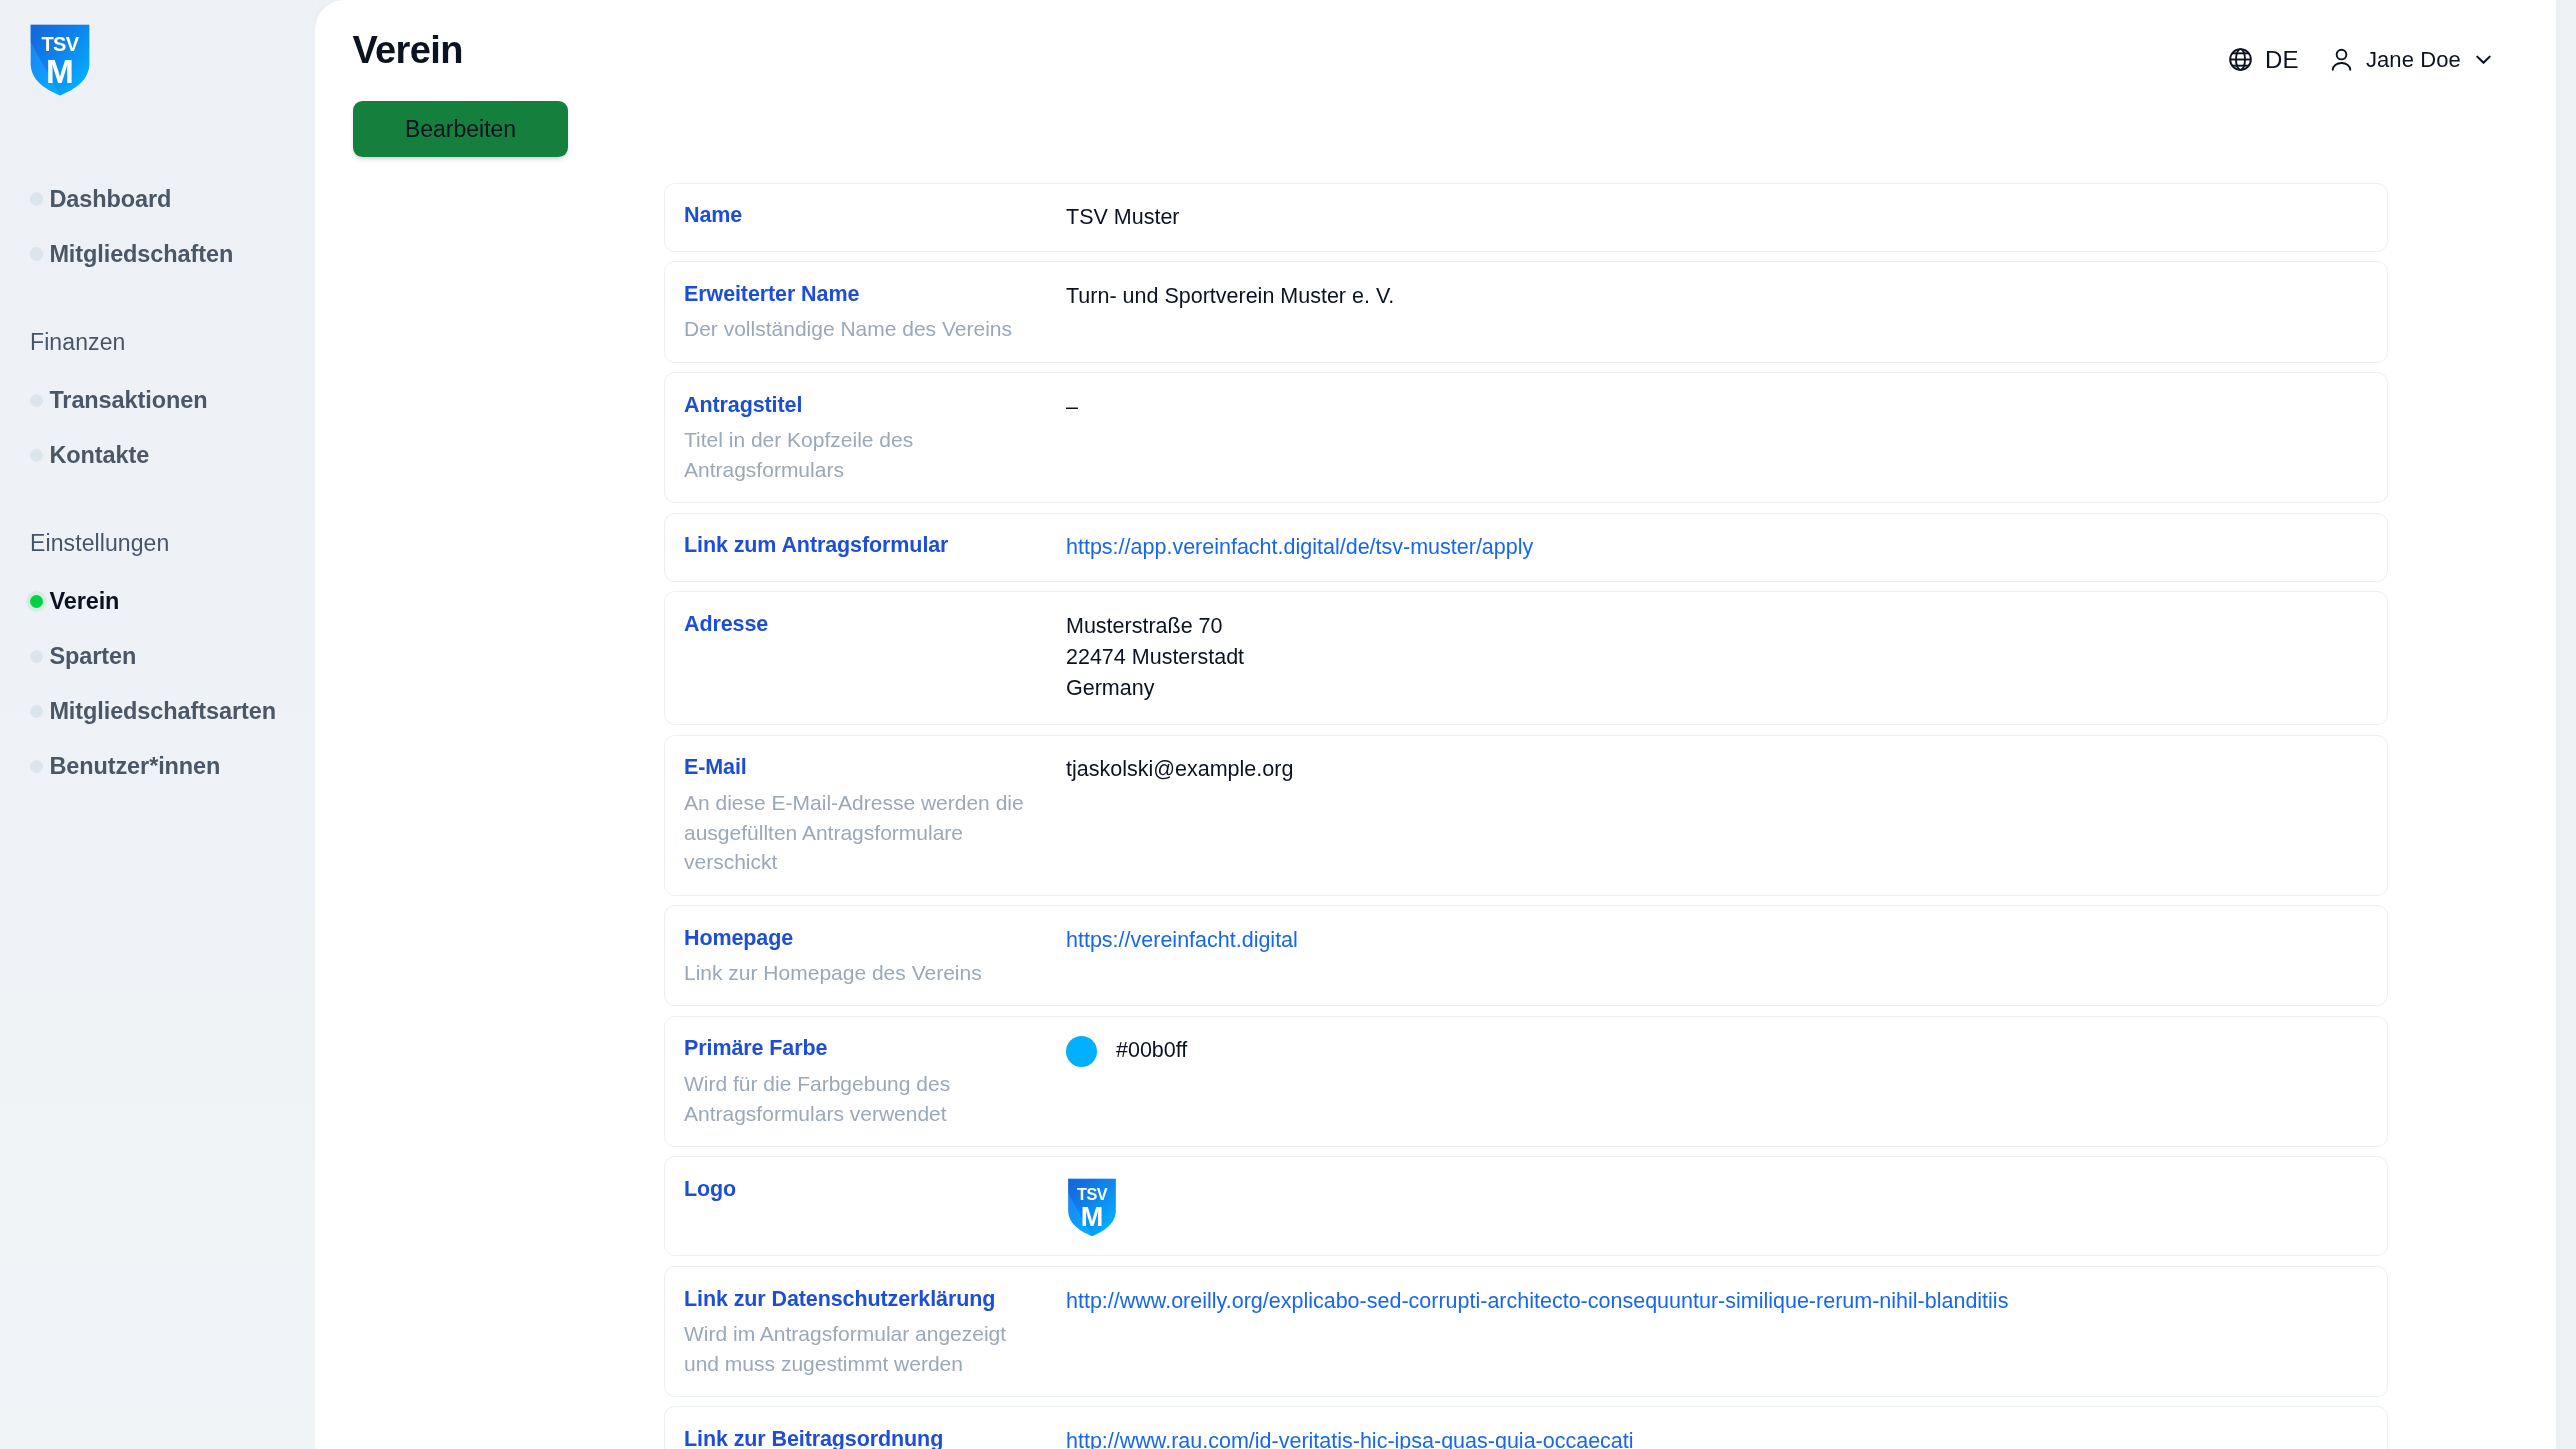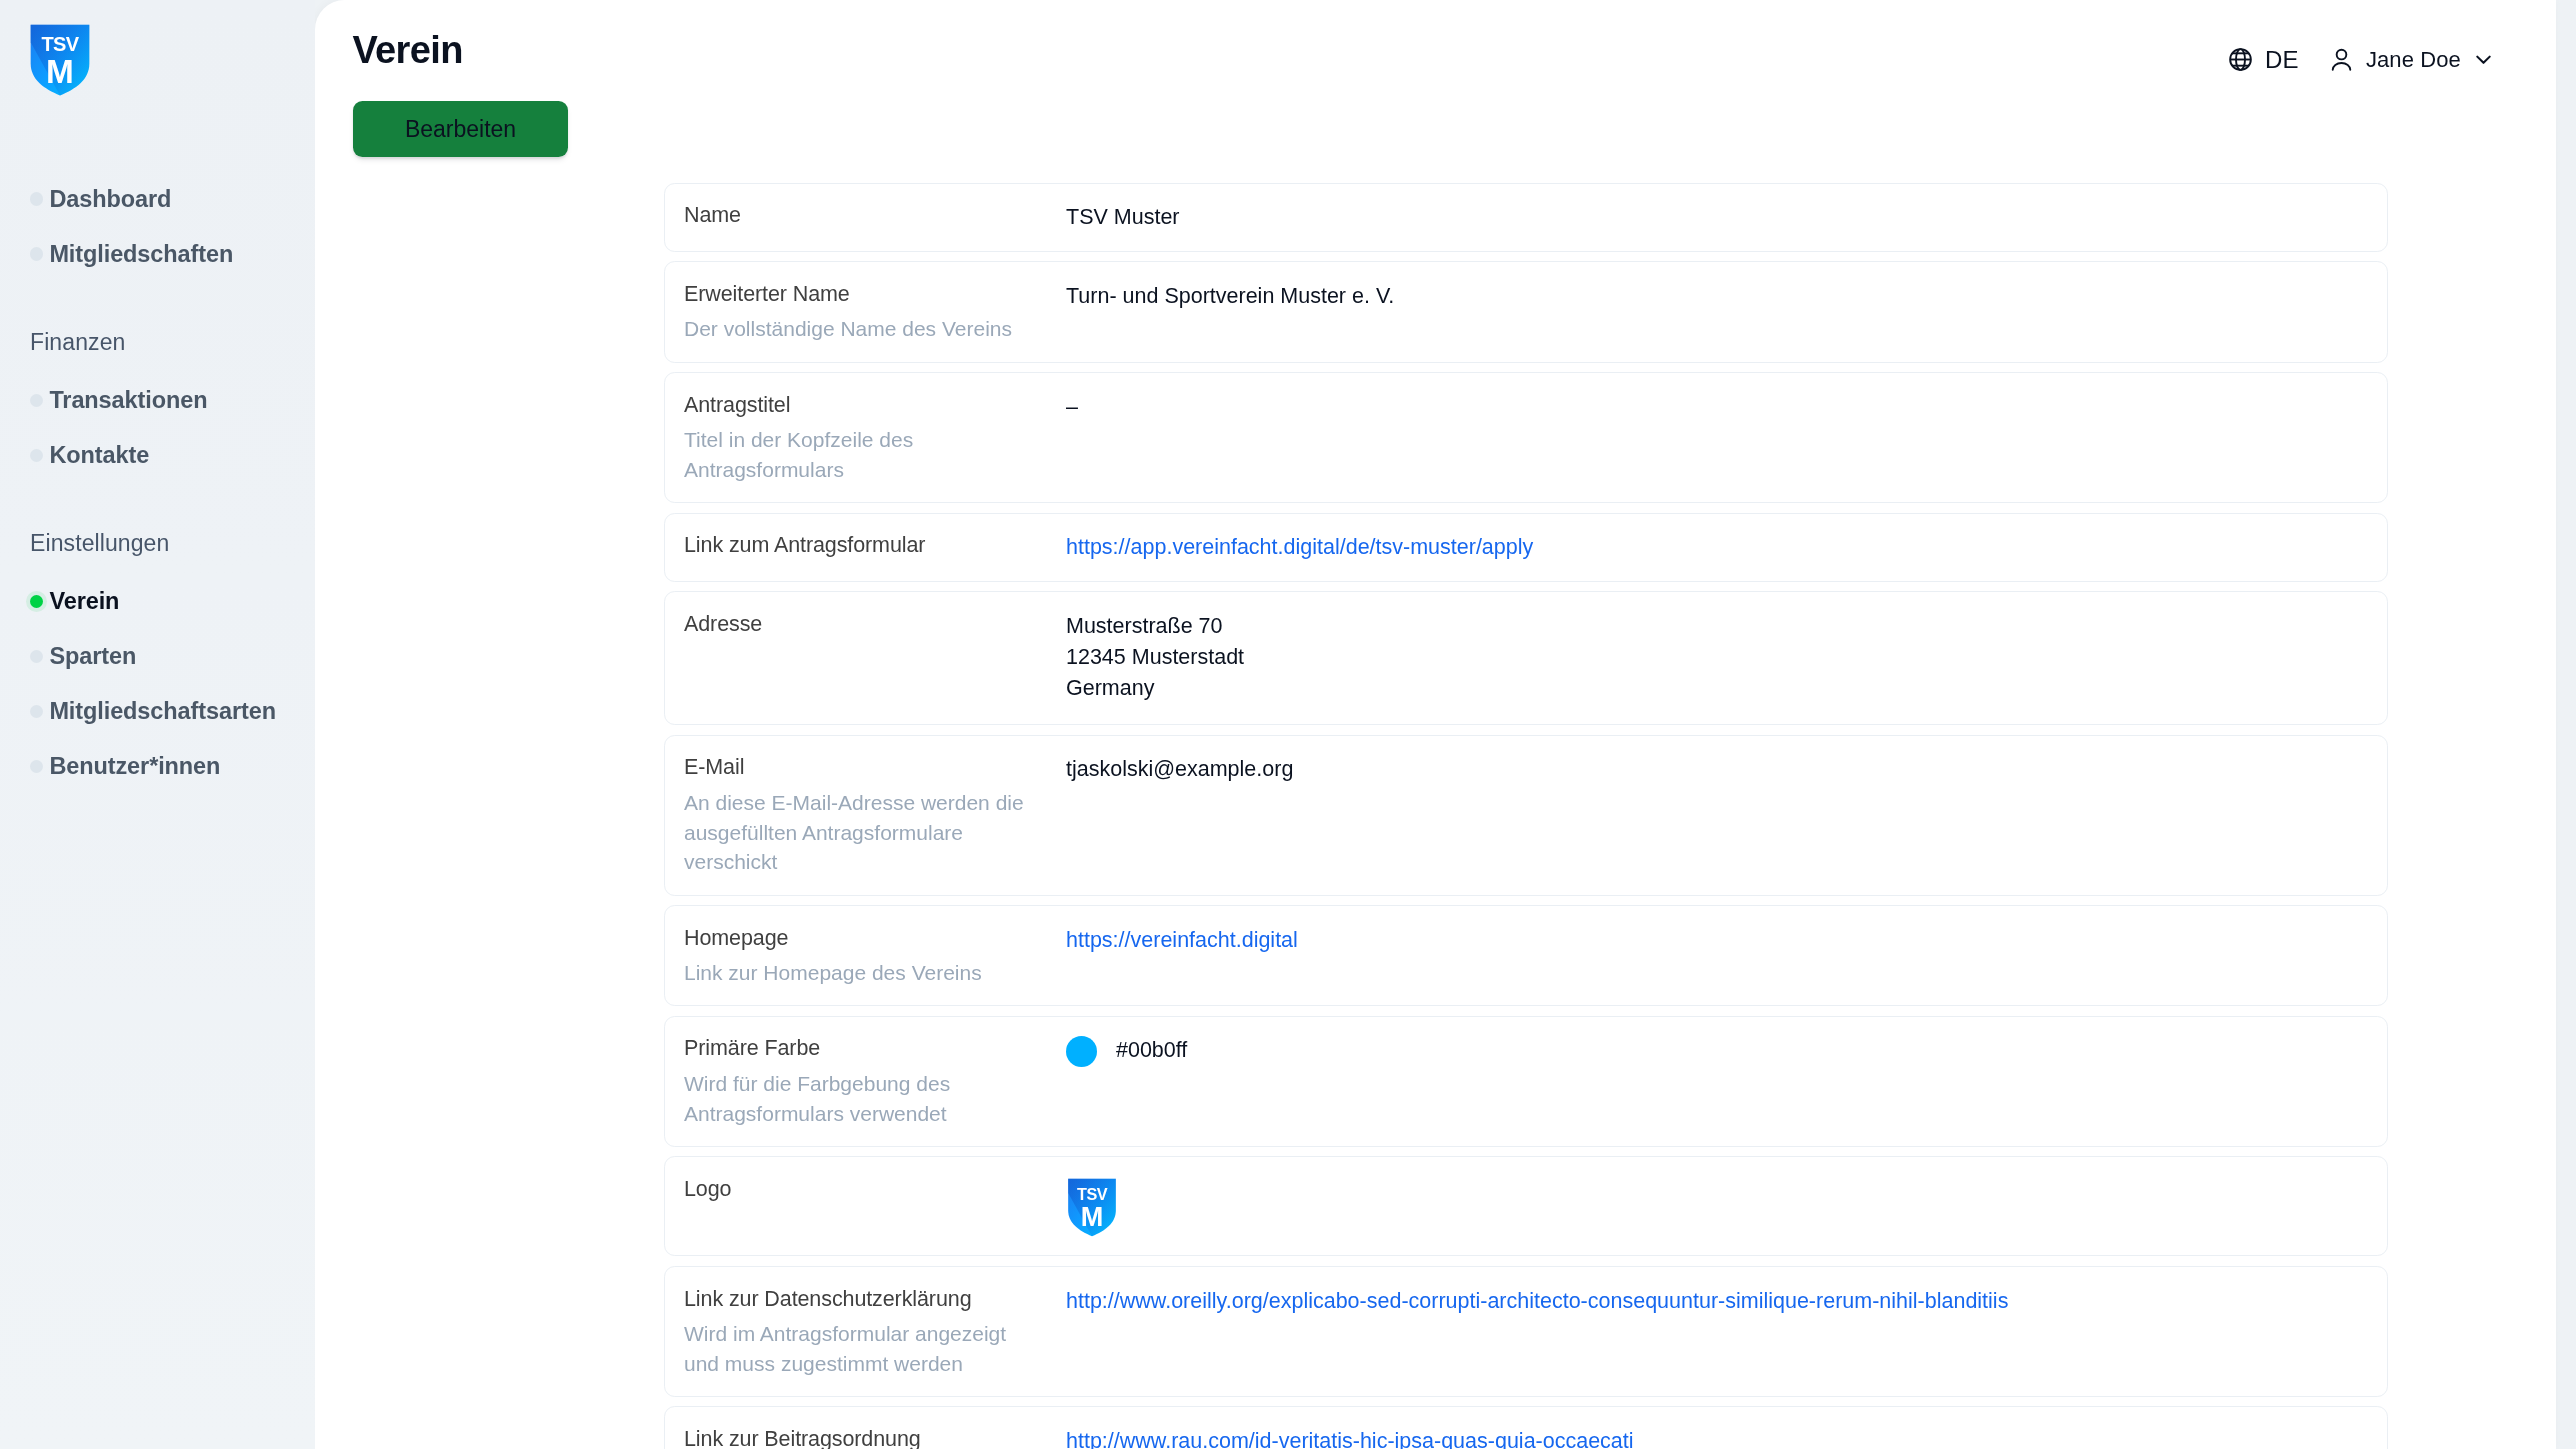--- a/index.html
+++ b/index.html
@@ -204,22 +204,22 @@
     min-height: 64px;
   }
 
   .row-label {
     flex: 0 0 382px;
     padding-top: 1.3px;
   }
 
   .row-label-title {
     font-size: 21.5px;
-    font-weight: 400;
-    color: #404040;
+    font-weight: 700;
+    color: #1d4ed8;
     letter-spacing: -0.1px;
     line-height: 1.28;
   }
 
   .row-label-hint {
     font-size: 21px;
     font-weight: 400;
     color: #9aa8b8;
     line-height: 1.42;
     margin-top: 6px;
@@ -424,21 +424,21 @@
           <a class="link" href="#">https://app.vereinfacht.digital/de/tsv-muster/apply</a>
         </div>
       </div>
 
       <div class="row addr">
         <div class="row-label">
           <div class="row-label-title">Adresse</div>
         </div>
         <div class="row-value">
           <span class="line">Musterstraße 70</span>
-          <span class="line">12345 Musterstadt</span>
+          <span class="line">22474 Musterstadt</span>
           <span class="line">Germany</span>
         </div>
       </div>
 
       <div class="row tall-3">
         <div class="row-label">
           <div class="row-label-title">E-Mail</div>
           <div class="row-label-hint">An diese E-Mail-Adresse werden die ausgefüllten Antragsformulare verschickt</div>
         </div>
         <div class="row-value">tjaskolski@example.org</div>

